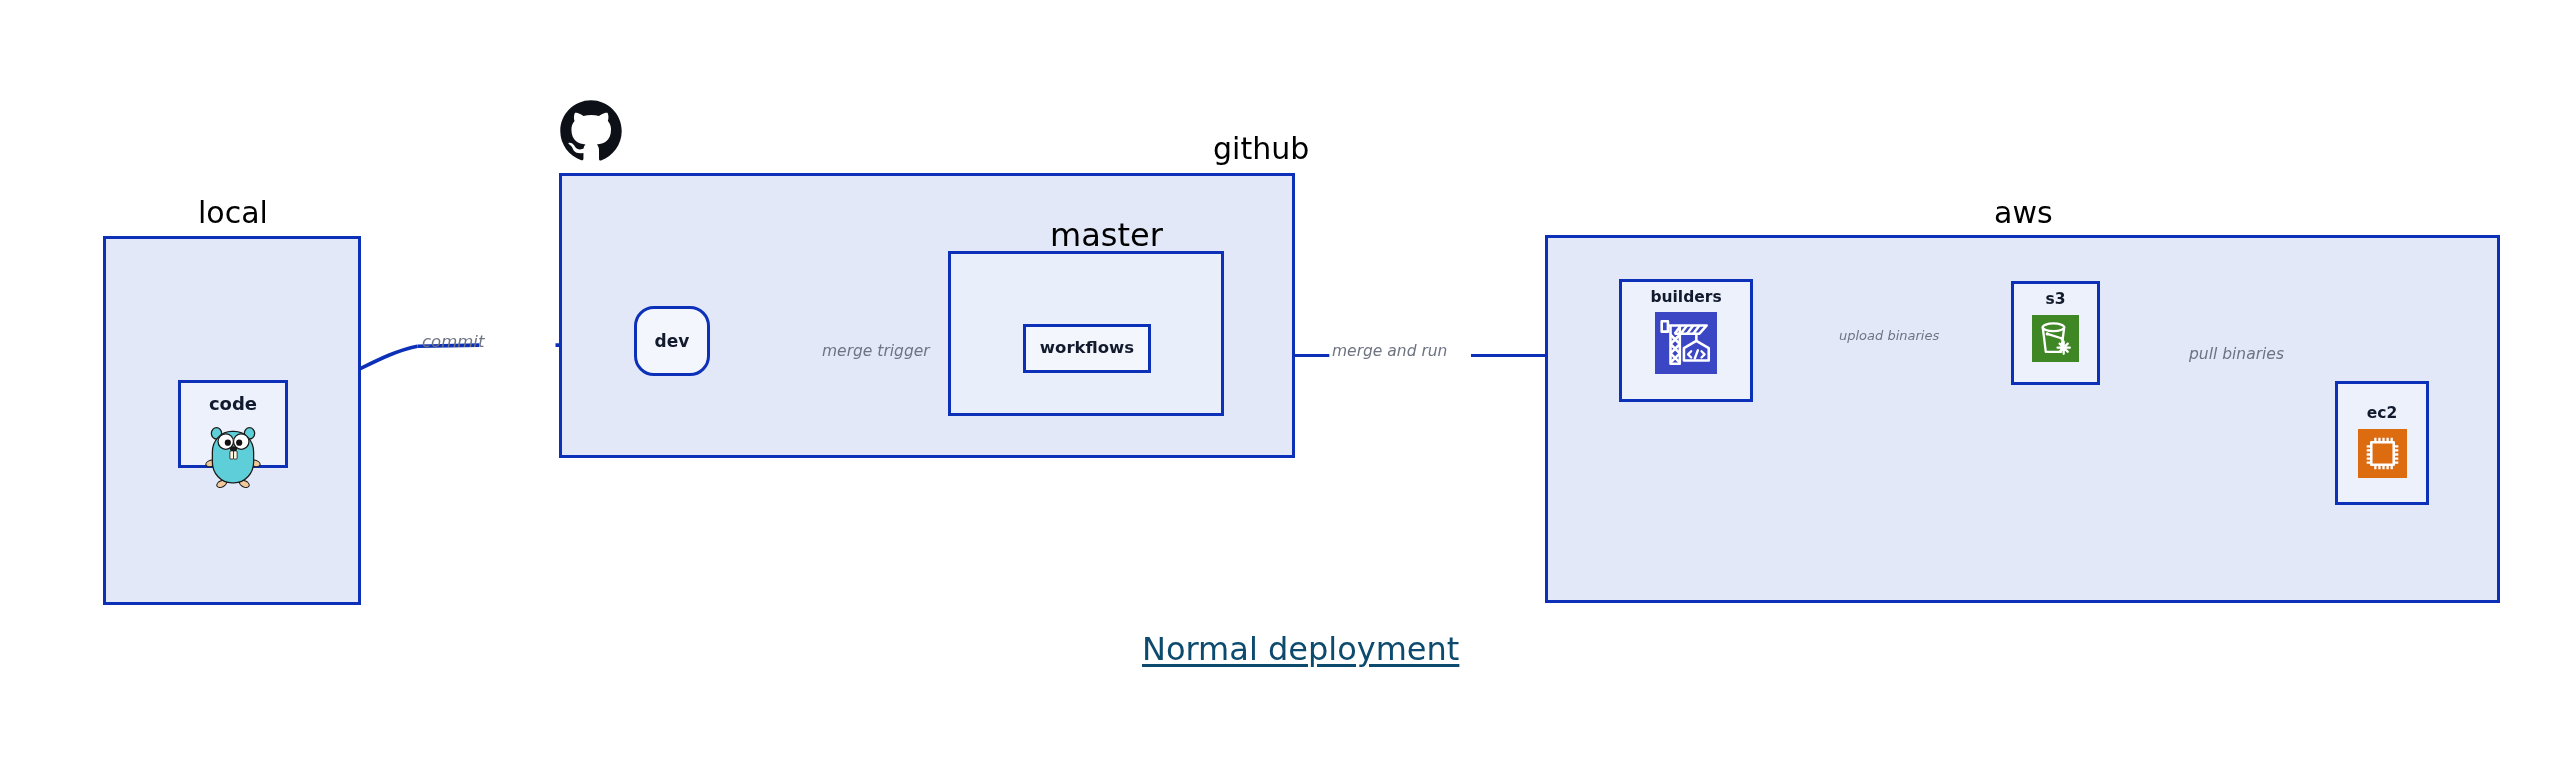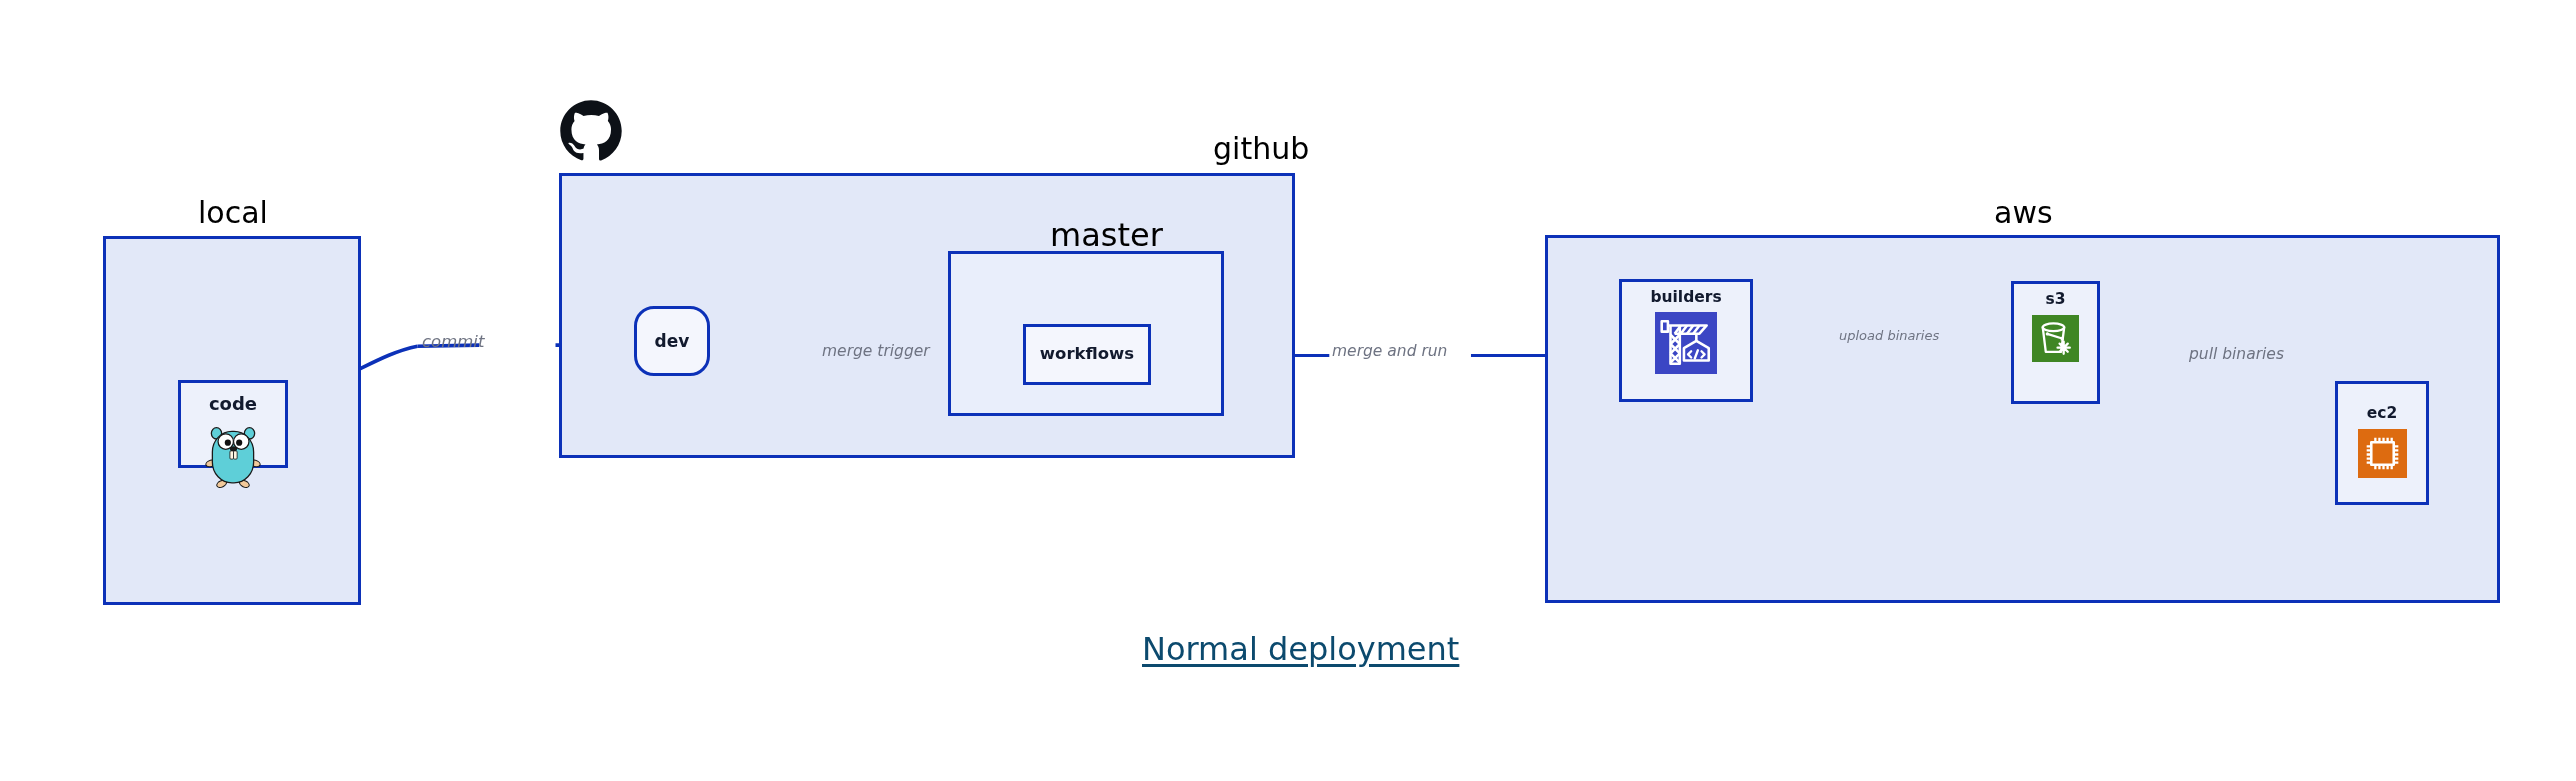--- a/index.html
+++ b/index.html
@@ -125,21 +125,21 @@
 
   <div class="node plain" style="left:634px;top:306px;width:76px;height:70px;border-radius:20px;">
     <div class="node-label" style="font-size:17px;">dev</div>
   </div>
 
   <div class="edge-label" style="left:822px;top:342px;font-size:15.5px;">merge trigger</div>
 
   <div class="cluster-title" style="left:1050px;top:216px;font-size:32px;">master</div>
   <div class="cluster inner" style="left:948px;top:251px;width:276px;height:165px;"></div>
 
-  <div class="node plain" style="left:1023px;top:324px;width:128px;height:61px;">
+  <div class="node plain" style="left:1023px;top:324px;width:128px;height:49px;">
     <div class="node-label" style="font-size:16.5px;">workflows</div>
   </div>
 
   <div class="edge-label" style="left:1332px;top:342px;font-size:15.5px;">merge and run</div>
 
   <div class="cluster-title" style="left:1994px;top:195px;font-size:30px;">aws</div>
   <div class="cluster" style="left:1545px;top:235px;width:955px;height:368px;"></div>
 
   <div class="node" style="left:1619px;top:279px;width:134px;height:123px;">
     <div class="node-label" style="font-size:15.5px;margin-top:8.2px;">builders</div>
@@ -164,21 +164,21 @@
           <path d="M70 76 L64 82 L70 88"></path>
           <path d="M90 76 L96 82 L90 88"></path>
           <path d="M83 74 L77 90"></path>
         </g>
       </svg>
     </span>
   </div>
 
   <div class="edge-label" style="left:1839px;top:328px;font-size:13px;text-align:center;">upload binaries</div>
 
-  <div class="node" style="left:2011px;top:281px;width:89px;height:123px;">
+  <div class="node" style="left:2011px;top:281px;width:89px;height:104px;">
     <div class="node-label" style="font-size:15.5px;margin-top:8.2px;">s3</div>
     <span class="node-icon" style="margin-top:7.2px;">
       <svg width="47" height="47" viewBox="0 0 92 92" xmlns="http://www.w3.org/2000/svg">
         <rect x="0" y="0" width="92" height="92" fill="#3f8624"></rect>
         <g fill="none" stroke="#ffffff" stroke-width="4.5" stroke-linecap="round" stroke-linejoin="round">
 
           <path d="M21 24 L27 72 H57 L63 24"></path>
           <ellipse cx="42" cy="24" rx="21" ry="7.5"></ellipse>
 
           <path d="M30 37 L59 46"></path>

